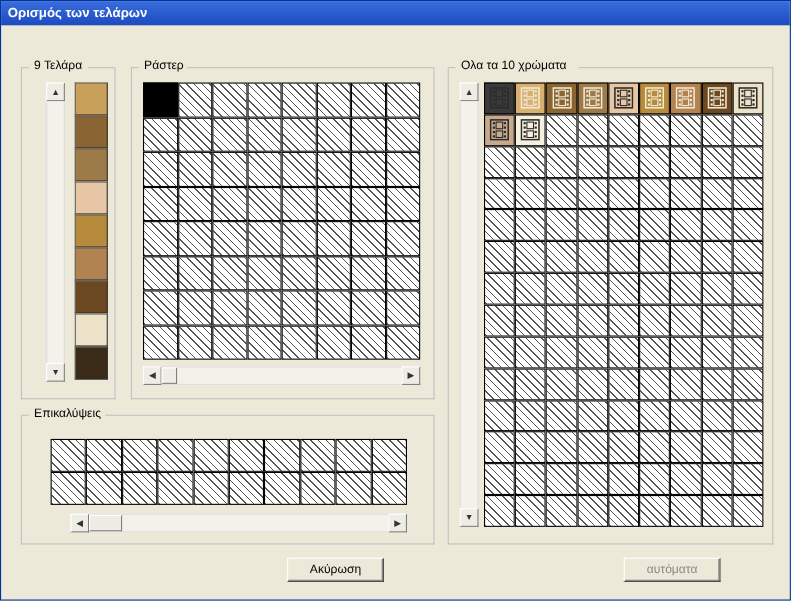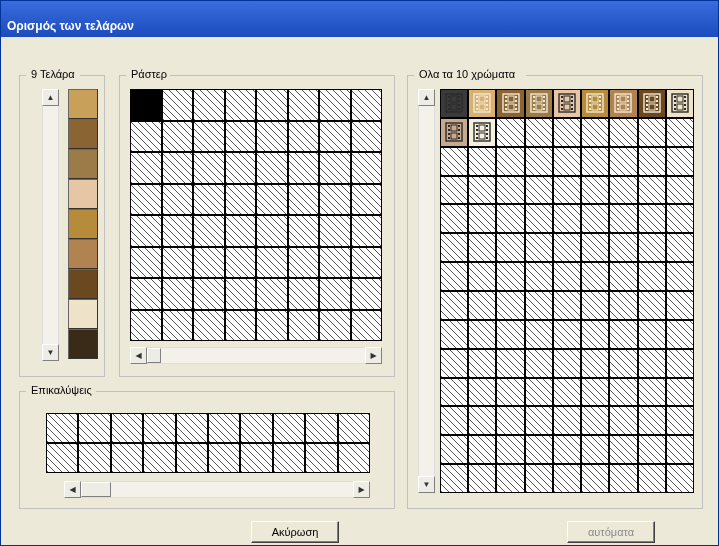--- a/index.html
+++ b/index.html
@@ -16,21 +16,21 @@
     background: #ECE9D8;
     border: 1px solid #003399;
     position: relative;
   }
   .titlebar {
     height: 22px;
     background: linear-gradient(to bottom, #3A6CDE 0%, #2A5CCE 50%, #1C4BBE 100%);
     color: #fff;
     font-weight: bold;
     font-size: 12px;
-    padding: 18px 6px;
+    padding: 3px 6px;
   }
   .client {
     position: relative;
     padding: 10px 12px 12px 12px;
   }
 
   
   .group {
     position: absolute;
     border: 1px solid #c0c0c0;
@@ -600,21 +600,21 @@
           <div class="cell hatch"></div>
           <div class="cell hatch"></div>
           <div class="cell hatch"></div>
           <div class="cell hatch"></div>
           <div class="cell hatch"></div>
           <div class="cell hatch"></div>
           <div class="cell hatch"></div>
         </div>
     </div>
 
-    <div class="btn" style="position:absolute; left:250px; top:484px;">
+    <div class="btn" style="position:absolute; left:260px; top:484px;">
       <span>Ακύρωση</span>
     </div>
     <div class="btn disabled" style="position:absolute; left:566px; top:484px;">
       <span>αυτόματα</span>
     </div>
 
   </div>
 </div>
 
 </body></html>

